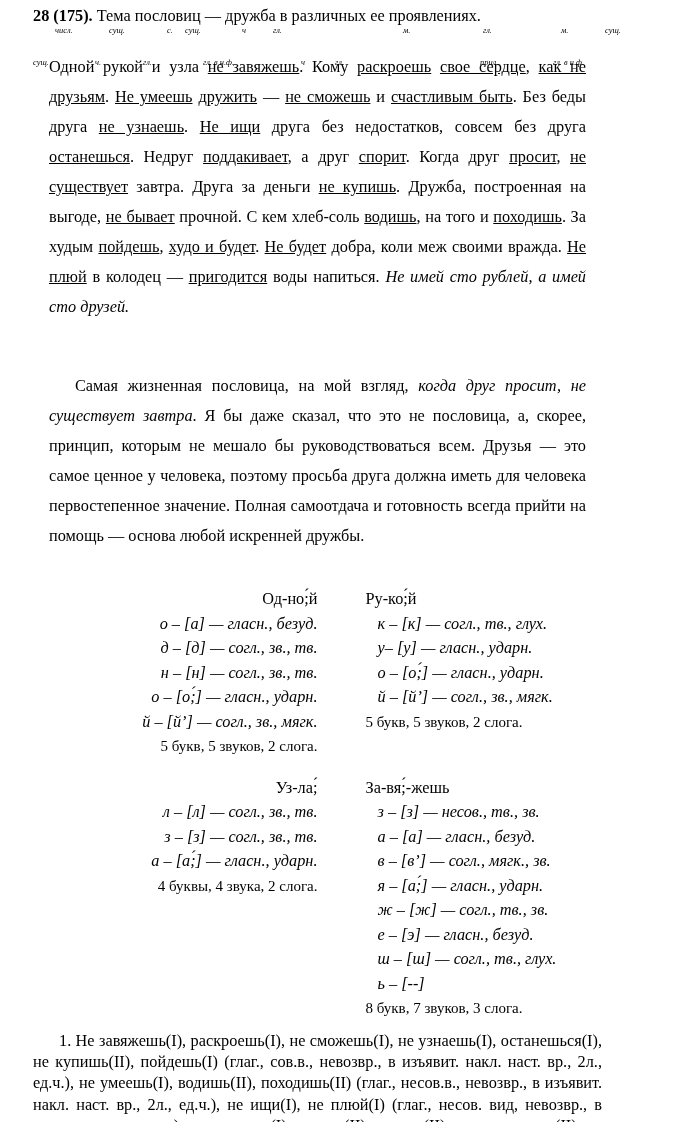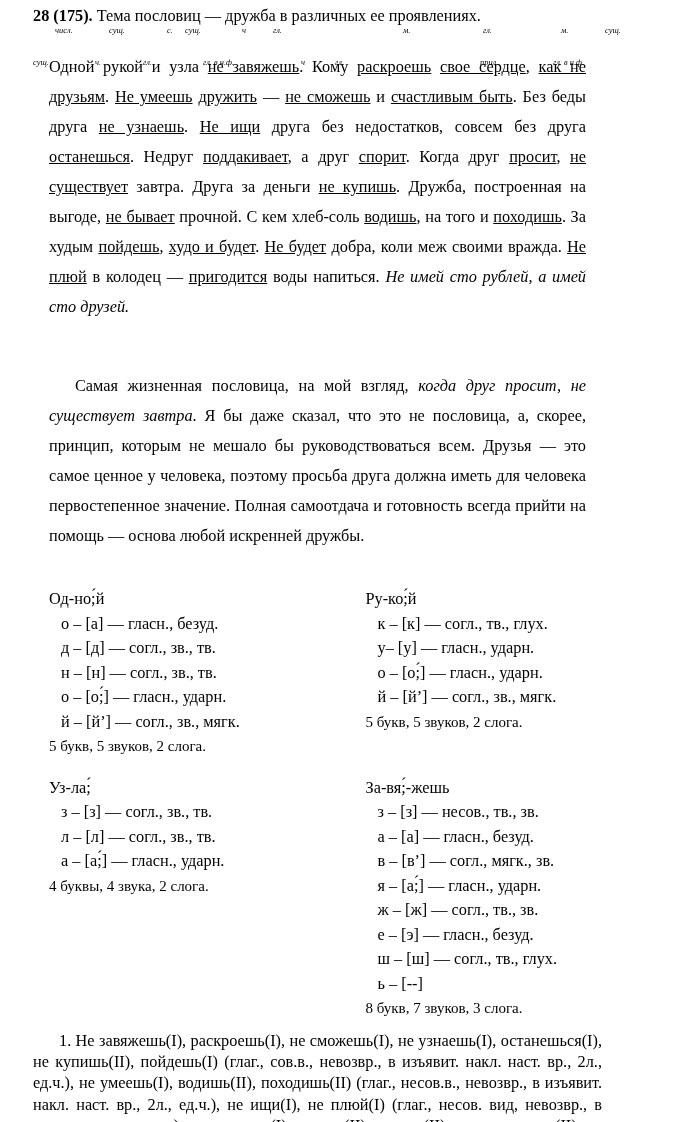--- a/index.html
+++ b/index.html
@@ -71,32 +71,33 @@
     width: 100%;
   }
   .phon-cols {
     display: flex;
     align-items: flex-start;
   }
   .phon-col {
     width: 50%;
     box-sizing: border-box;
   }
-  .phon-col.left  { padding-left: 16px; }
+  .phon-col.left  { padding-left: 16px; text-align: right; }
   .phon-col.right { padding-left: 48px; }
   .phon-head {
     font-size: 16.3px;
     line-height: 24.5px;
     white-space: nowrap;
   }
   .phon-line {
     font-size: 16.3px;
     line-height: 24.5px;
     white-space: nowrap;
     padding-left: 12px;
+    font-style: italic;
   }
   .phon-total {
     font-size: 15px;
     line-height: 24.5px;
     white-space: nowrap;
   }
 
   
   .final {
     font-size: 16.3px;
@@ -155,22 +156,22 @@
           <div class="phon-line">у– [у] — гласн., ударн.</div>
           <div class="phon-line">о – [о;́] — гласн., ударн.</div>
           <div class="phon-line">й – [й’] — согл., зв., мягк.</div>
           <div class="phon-total">5 букв, 5 звуков, 2 слога.</div>
         </div>
     </div>
     <div class="gap-md"></div>
     <div class="phon-cols">
       <div class="phon-col left" id="ph2">
           <div class="phon-head">Уз-ла;́</div>
+          <div class="phon-line">л – [л] — согл., зв., тв.</div>
           <div class="phon-line">з – [з] — согл., зв., тв.</div>
-          <div class="phon-line">л – [л] — согл., зв., тв.</div>
           <div class="phon-line">а – [а;́] — гласн., ударн.</div>
           <div class="phon-total">4 буквы, 4 звука, 2 слога.</div>
         </div>
       <div class="phon-col right" id="ph3">
           <div class="phon-head">За-вя;́-жешь</div>
           <div class="phon-line">з – [з] — несов., тв., зв.</div>
           <div class="phon-line">а – [а] — гласн., безуд.</div>
           <div class="phon-line">в – [в’] — согл., мягк., зв.</div>
           <div class="phon-line">я – [а;́] — гласн., ударн.</div>
           <div class="phon-line">ж – [ж] — согл., тв., зв.</div>

